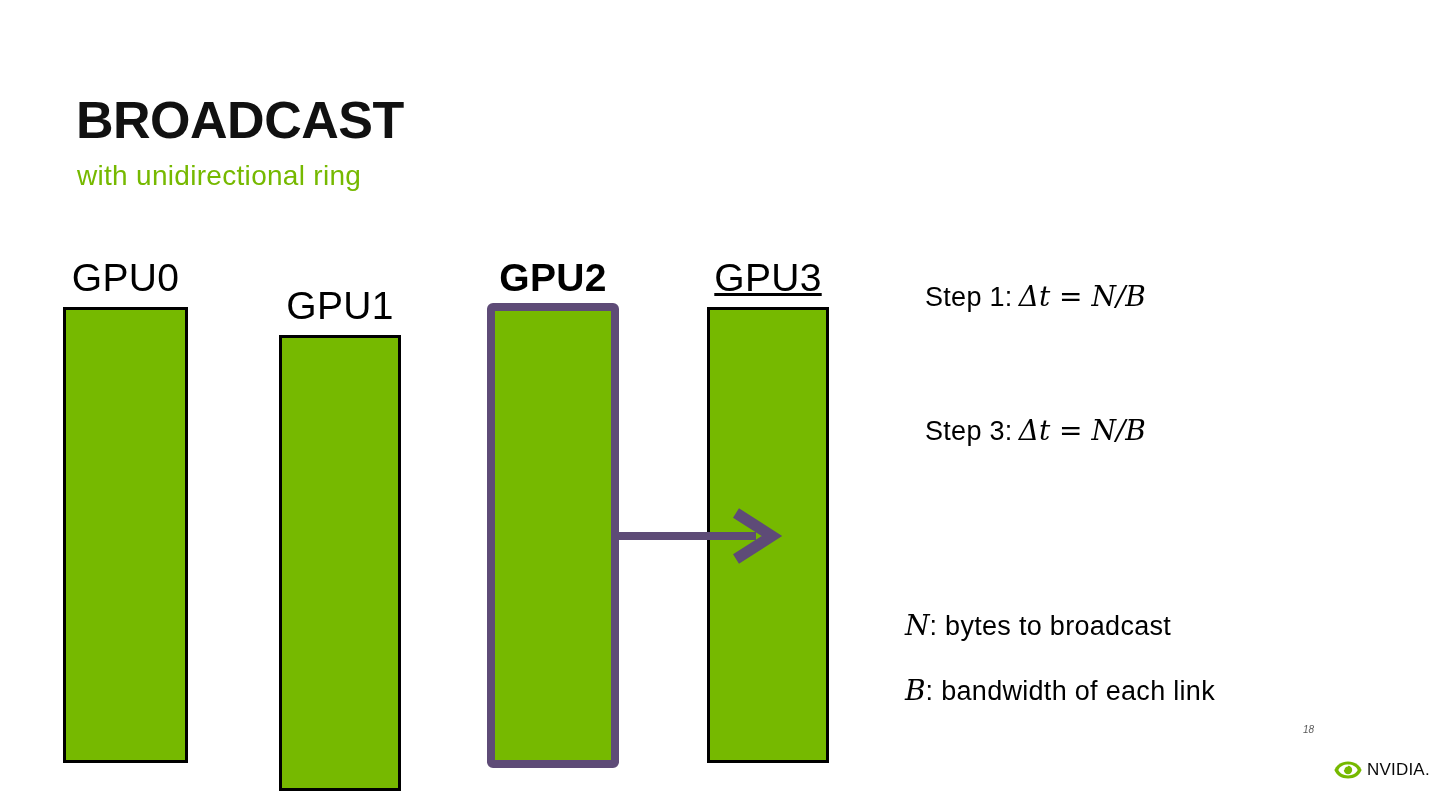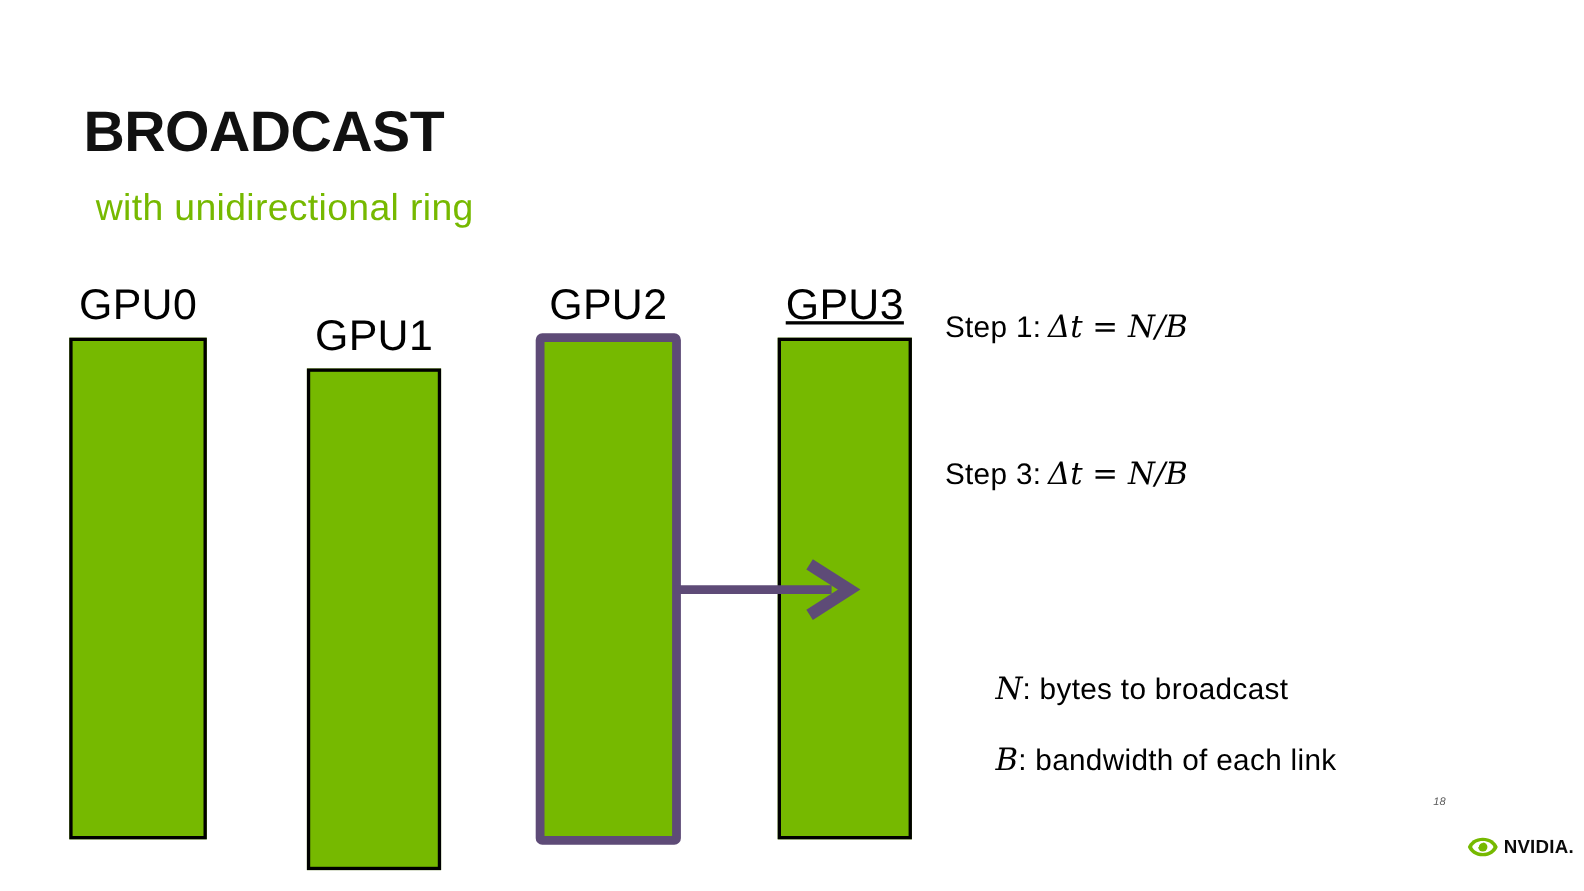--- a/index.html
+++ b/index.html
@@ -16,50 +16,50 @@
     position:relative;overflow:hidden;color:#000;
   }
   .slide{position:absolute;inset:0;}
 
   
   .title{
     position:absolute;left:76px;top:90px;margin:0;
     font-size:52px;font-weight:700;letter-spacing:-0.5px;color:#111;
   }
   .subtitle{
-    position:absolute;left:77px;top:160px;margin:10px;
-    font-size:34px;font-weight:400;letter-spacing:0.3px;color:var(--green);
+    position:absolute;left:77px;top:160px;margin:0;
+    font-size:28px;font-weight:400;letter-spacing:0.3px;color:var(--green);
   }
 
   
   .gpu-col{position:absolute;top:258px;}
   .col-0{left:63px;width:125px;}
   .col-1{left:279px;width:122px;margin-top:28px;}
   .col-2{left:487px;width:132px;}
   .col-3{left:707px;width:122px;text-decoration:underline;}
   .gpu-label{
     height:49px;text-align:center;font-size:39px;line-height:40px;
     letter-spacing:0.3px;color:#000;
   }
-  .col-2 .gpu-label{height:45px;}
+  .col-2 .gpu-label{height:45px;font-weight:bold;}
   .gpu-bar{
     height:456px;background:var(--green);
     border:3px solid var(--bar-border);
   }
   .gpu-bar.highlighted{
     height:465px;
     border:8px solid var(--purple);
     border-radius:6px;
   }
 
   
   .arrow-svg{position:absolute;left:600px;top:500px;}
 
   
-  .step-row{position:absolute;left:859px;font-size:27px;letter-spacing:0.3px;white-space:nowrap;}
+  .step-row{position:absolute;left:925px;font-size:27px;letter-spacing:0.3px;white-space:nowrap;}
   .step-1{top:280px;}
   .step-2{top:347px;}
   .step-3{top:414px;}
   .formula{
     font-family:"DejaVu Serif",serif;font-style:italic;
     font-size:28px;margin-left:6px;letter-spacing:0;
   }
   .def-row{position:absolute;left:905px;font-size:27px;letter-spacing:0.3px;white-space:nowrap;}
   .def-1{top:609px;text-align:center;}
   .def-2{top:674px;}
@@ -71,21 +71,21 @@
   
   .page-number{
     position:absolute;left:1303px;top:724px;
     font-size:10px;color:var(--page-gray);font-style:italic;
   }
   .nvidia-logo{
     position:absolute;left:1334px;top:757px;
     display:flex;align-items:center;gap:5px;height:26px;
   }
   .nvidia-wordmark{
-    font-size:17px;font-weight:700;color:#0a0a0a;
+    font-size:17px;font-weight:400;color:#0a0a0a;
     letter-spacing:0.2px;transform:scaleY(1.02);
   }
 </style>
 </head>
 <body>
 
 <div class="slide">
 
   <h1 class="title">BROADCAST</h1>
   <h2 class="subtitle">with unidirectional ring</h2>

